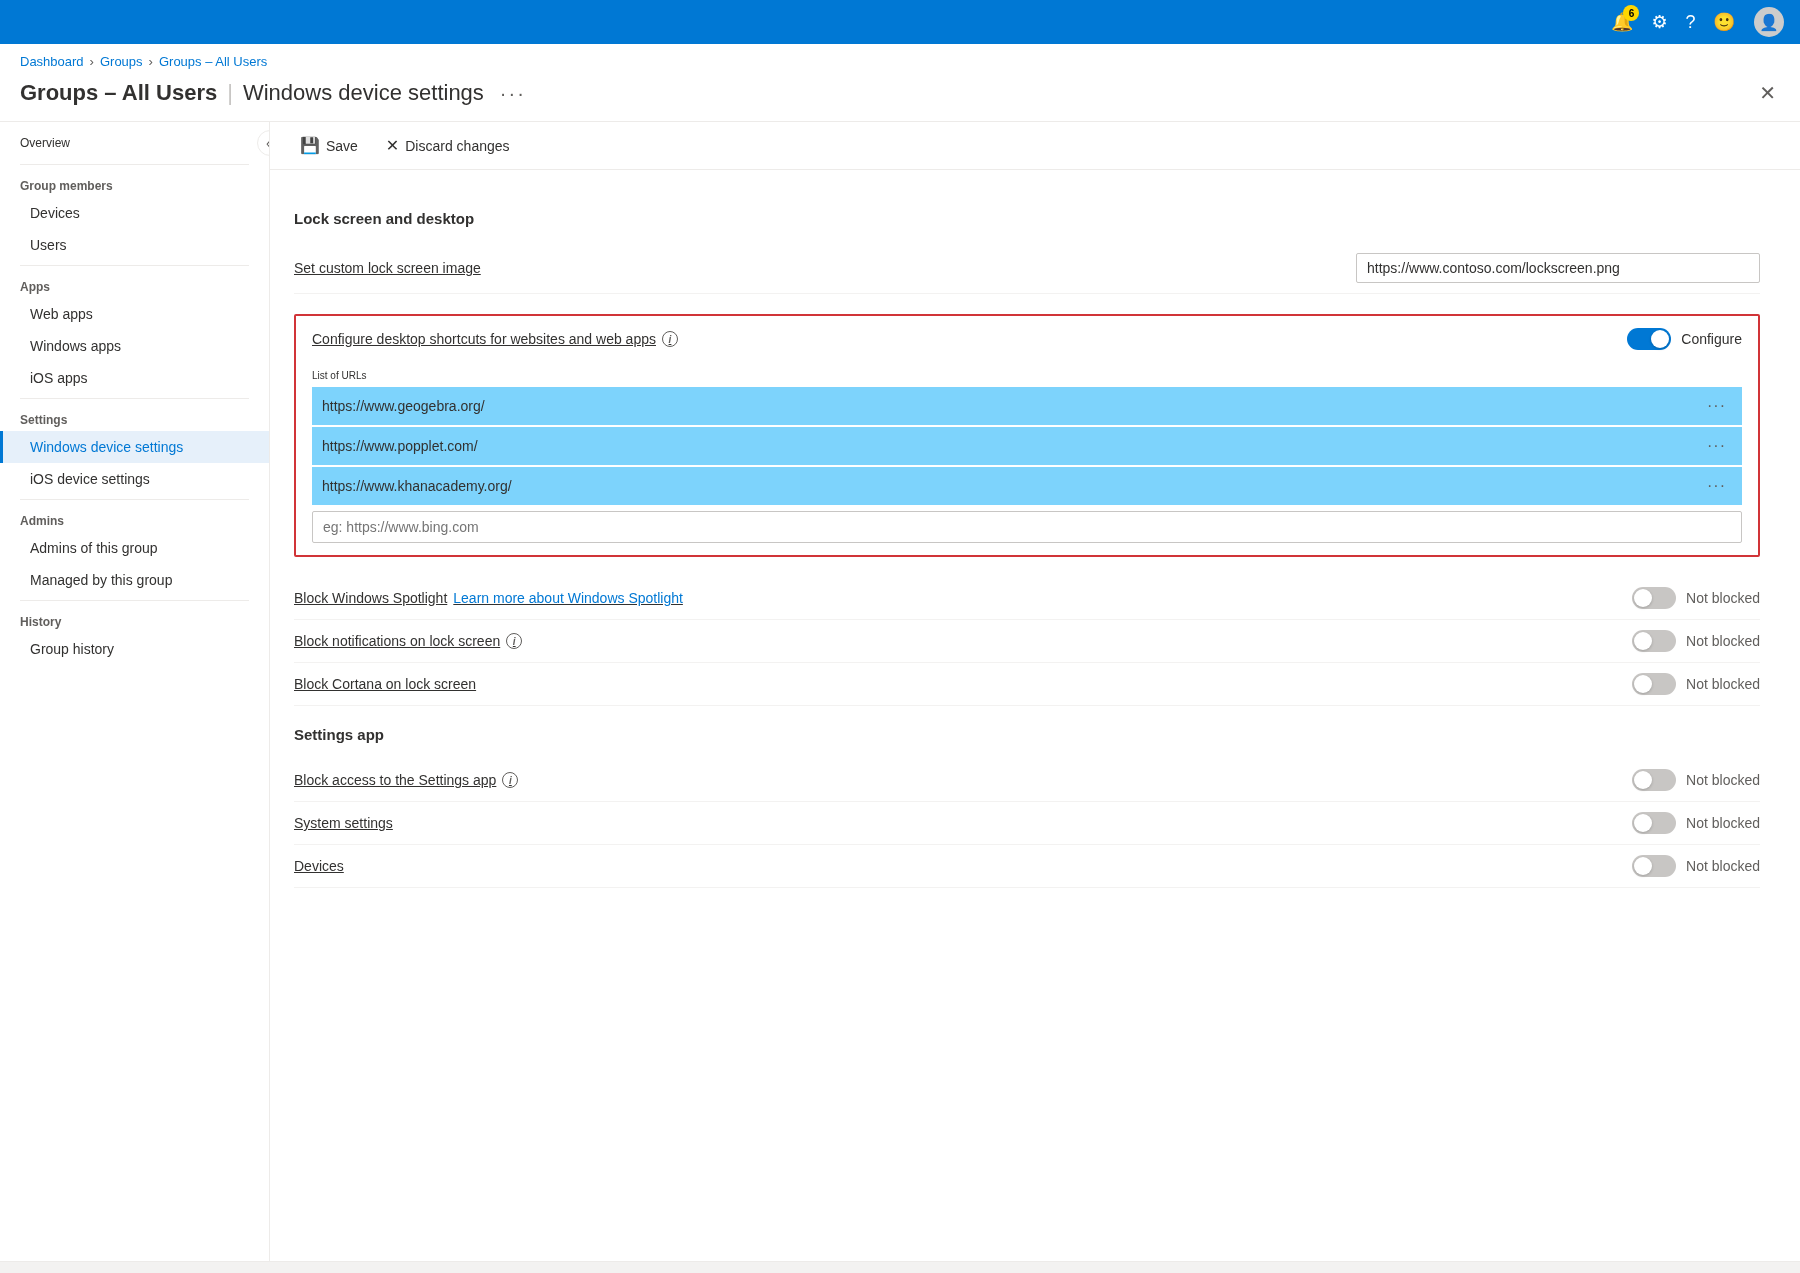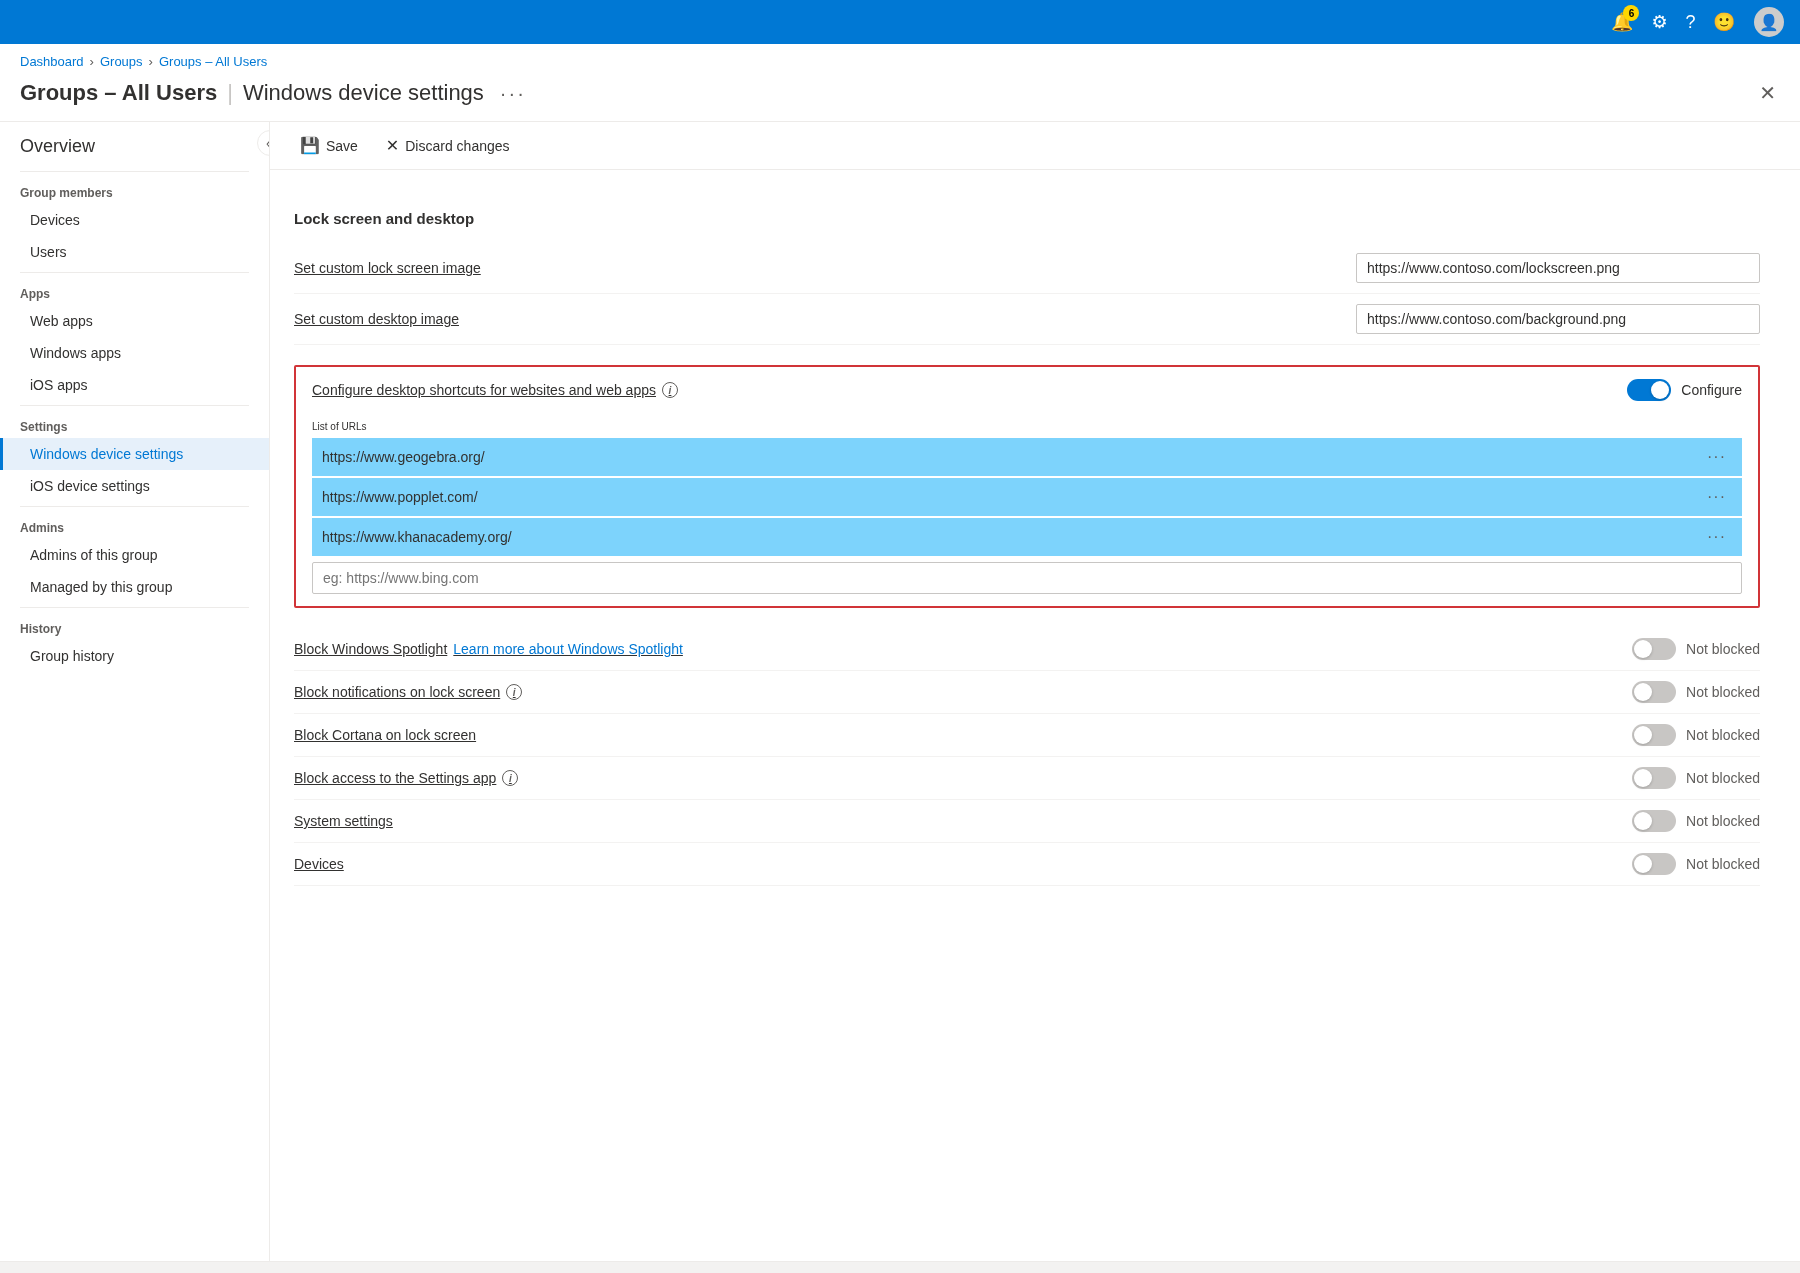--- a/index.html
+++ b/index.html
@@ -136,21 +136,21 @@
       display: flex;
       align-items: center;
       justify-content: center;
       cursor: pointer;
       z-index: 10;
       font-size: 14px;
       color: #605e5c;
     }
     .sidebar-overview {
       padding: 14px 20px 10px 20px;
-      font-size: 18px;
+      font-size: 12px;
       color: #323130;
       cursor: pointer;
     }
     .sidebar-section-label {
       padding: 10px 20px 4px 20px;
       font-size: 12px;
       font-weight: 600;
       color: #605e5c;
       text-transform: none;
     }
@@ -457,26 +457,20 @@
 
       <div class="setting-section-title">Lock screen and desktop</div>
 
       <div class="setting-row">
         <div class="setting-label">Set custom lock screen image</div>
         <div class="setting-right">
           <input type="text" class="url-input-field" value="https://www.contoso.com/lockscreen.png" style="">
         </div>
       </div>
 
-      <div class="setting-row">
-        <div class="setting-label">Set custom desktop image</div>
-        <div class="setting-right">
-          <input type="text" class="url-input-field" value="https://www.contoso.com/background.png" style="">
-        </div>
-      </div>
 
       <div class="highlight-section">
         
         <div style="display:flex; align-items:center; justify-content:space-between; padding-bottom:10px;">
           <div class="setting-label">
             <span>Configure desktop shortcuts for websites and web apps</span>
             <span class="info-icon">i</span>
           </div>
           <div class="toggle-container">
             <div class="toggle-track on">
@@ -534,20 +528,21 @@
       <div class="setting-row">
         <div class="setting-label">Block Cortana on lock screen</div>
         <div class="toggle-container">
           <div class="toggle-track">
             <div class="toggle-thumb"></div>
           </div>
           <span class="setting-value">Not blocked</span>
         </div>
       </div>
 
+      <div class="setting-section-title">Settings app</div>
 
       <div class="setting-row">
         <div class="setting-label">
           <span>Block access to the Settings app</span>
           <span class="info-icon">i</span>
         </div>
         <div class="toggle-container">
           <div class="toggle-track">
             <div class="toggle-thumb"></div>
           </div>

